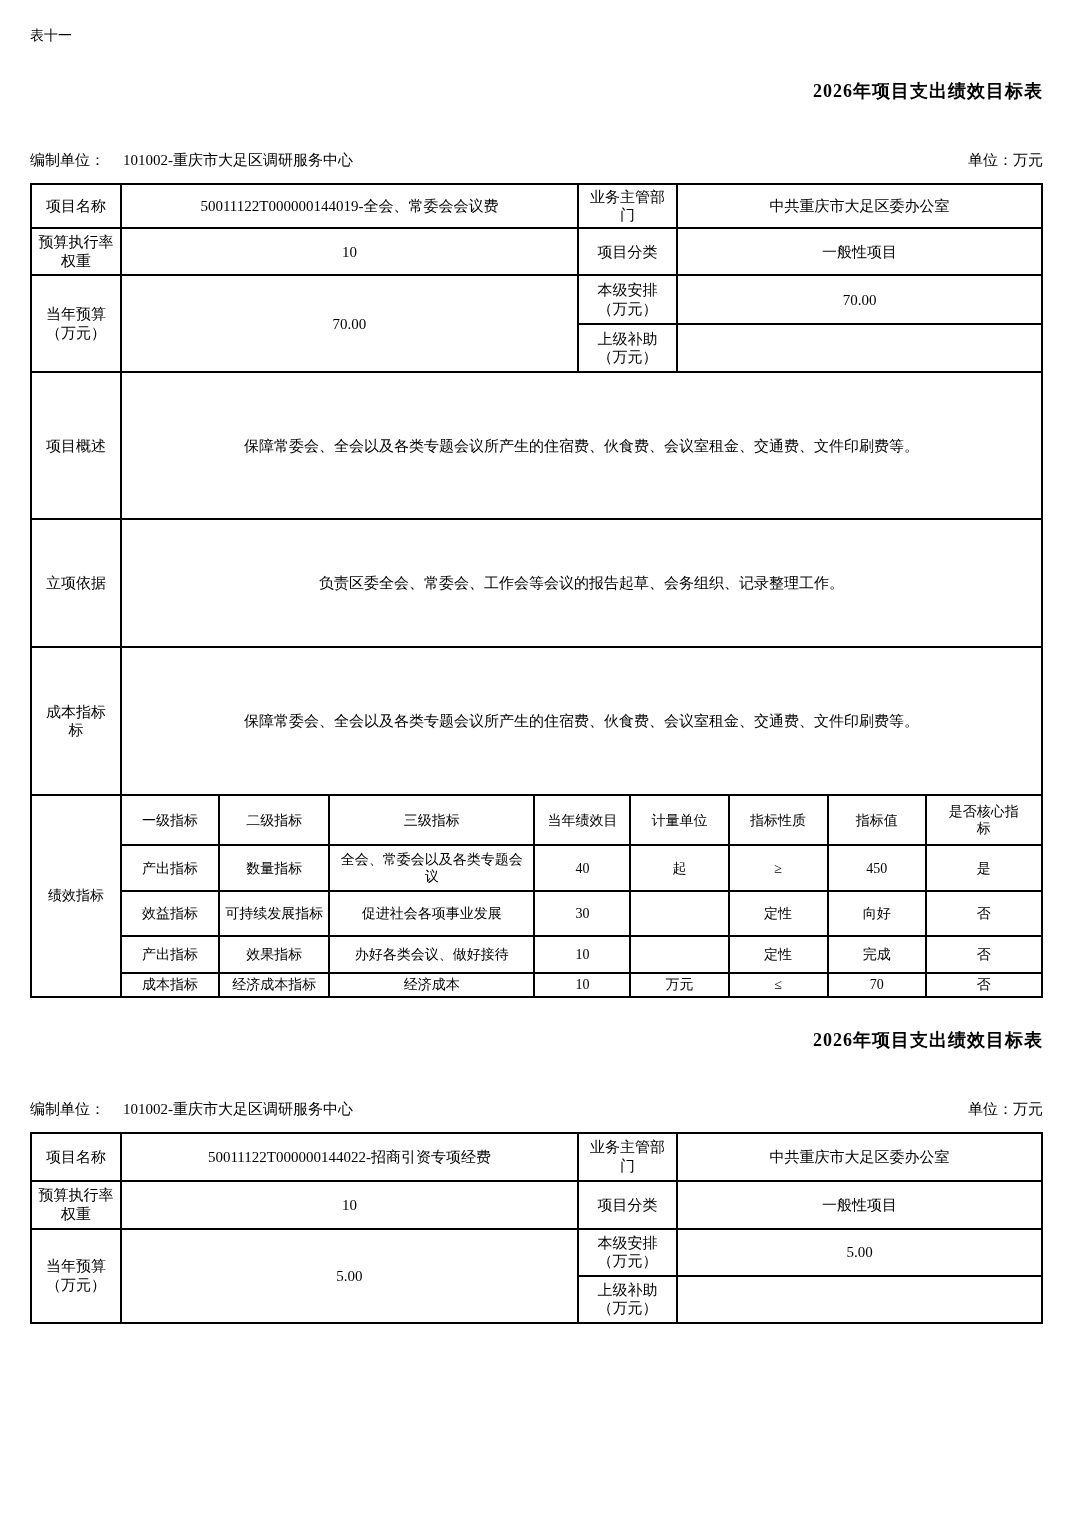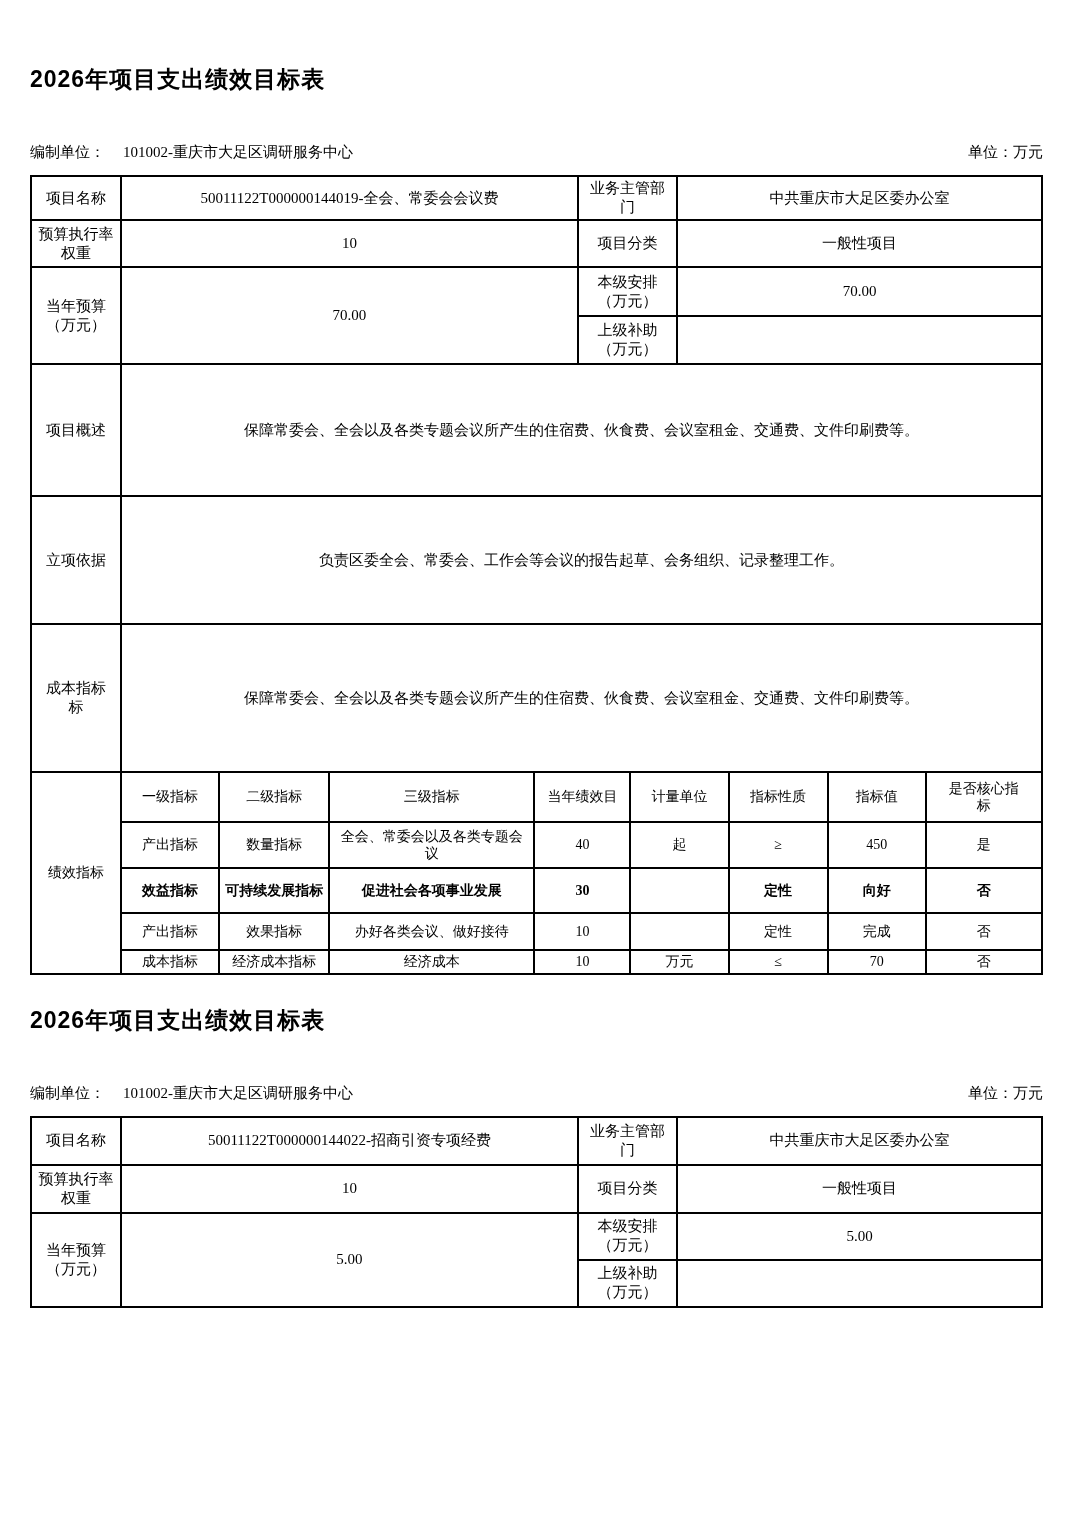--- a/index.html
+++ b/index.html
@@ -8,25 +8,25 @@
     color:#000;
     font-family:"Liberation Serif","DejaVu Serif",serif;
     -webkit-font-smoothing:antialiased;
   }
   .sheet { box-sizing:border-box; width:1074px; padding:28px 31px 40px 30px; }
 
   .doc-tag { font-size:14px; line-height:1.1; }
 
   .doc-title {
     margin:36px 0 0 0;
-    text-align:left;
-    font-size:23px;
+    text-align:right;
+    font-size:18px;
     font-weight:700;
     letter-spacing:1px;
-    font-family:Liberation Sans, sans-serif;
+    font-family:Liberation Serif, serif;
   }
   .doc-title.second { margin-top:30px; }
 
   .meta-row {
     margin-top:48px;
     display:flex;
     justify-content:space-between;
     align-items:baseline;
     font-size:15px;
   }
@@ -50,32 +50,33 @@
     overflow:hidden;
     word-break:break-all;
   }
   table.grid.indicators td { font-size:14px; }
   td.c { text-align:center; }
   td.l { text-align:center; }
 
   
   .t1r1 { height:44px; } .t1r2 { height:47px; }
   .t1r3a { height:49px; } .t1r3b { height:48px; }
-  .t1r4 { height:132px;padding-left:8px; } .t1r5 { height:128px; } .t1r6 { height:148px; }
-  .indh { height:50px; } .indr1 { height:46px; } .indr2 { height:45px;font-weight:bold; }
+  .t1r4 { height:147px;padding-left:8px; } .t1r5 { height:128px; } .t1r6 { height:148px; }
+  .indh { height:50px; } .indr1 { height:46px; } .indr2 { height:45px; }
   .indr3 { height:37px; } .indr4 { height:16px; }
   
   .t2r1 { height:48px; } .t2r2 { height:48px; }
   .t2r3a { height:47px; } .t2r3b { height:47px; }
 </style>
 </head>
 <body>
 
 <div class="sheet">
 
+  <div class="doc-tag">表十一</div>
 
   <h1 class="doc-title">2026年项目支出绩效目标表</h1>
 
   <div class="meta-row">
     <div>
       <span>编制单位：</span><span class="prepared-value">101002-重庆市大足区调研服务中心</span>
     </div>
     <div>单位：万元</div>
   </div>
 

